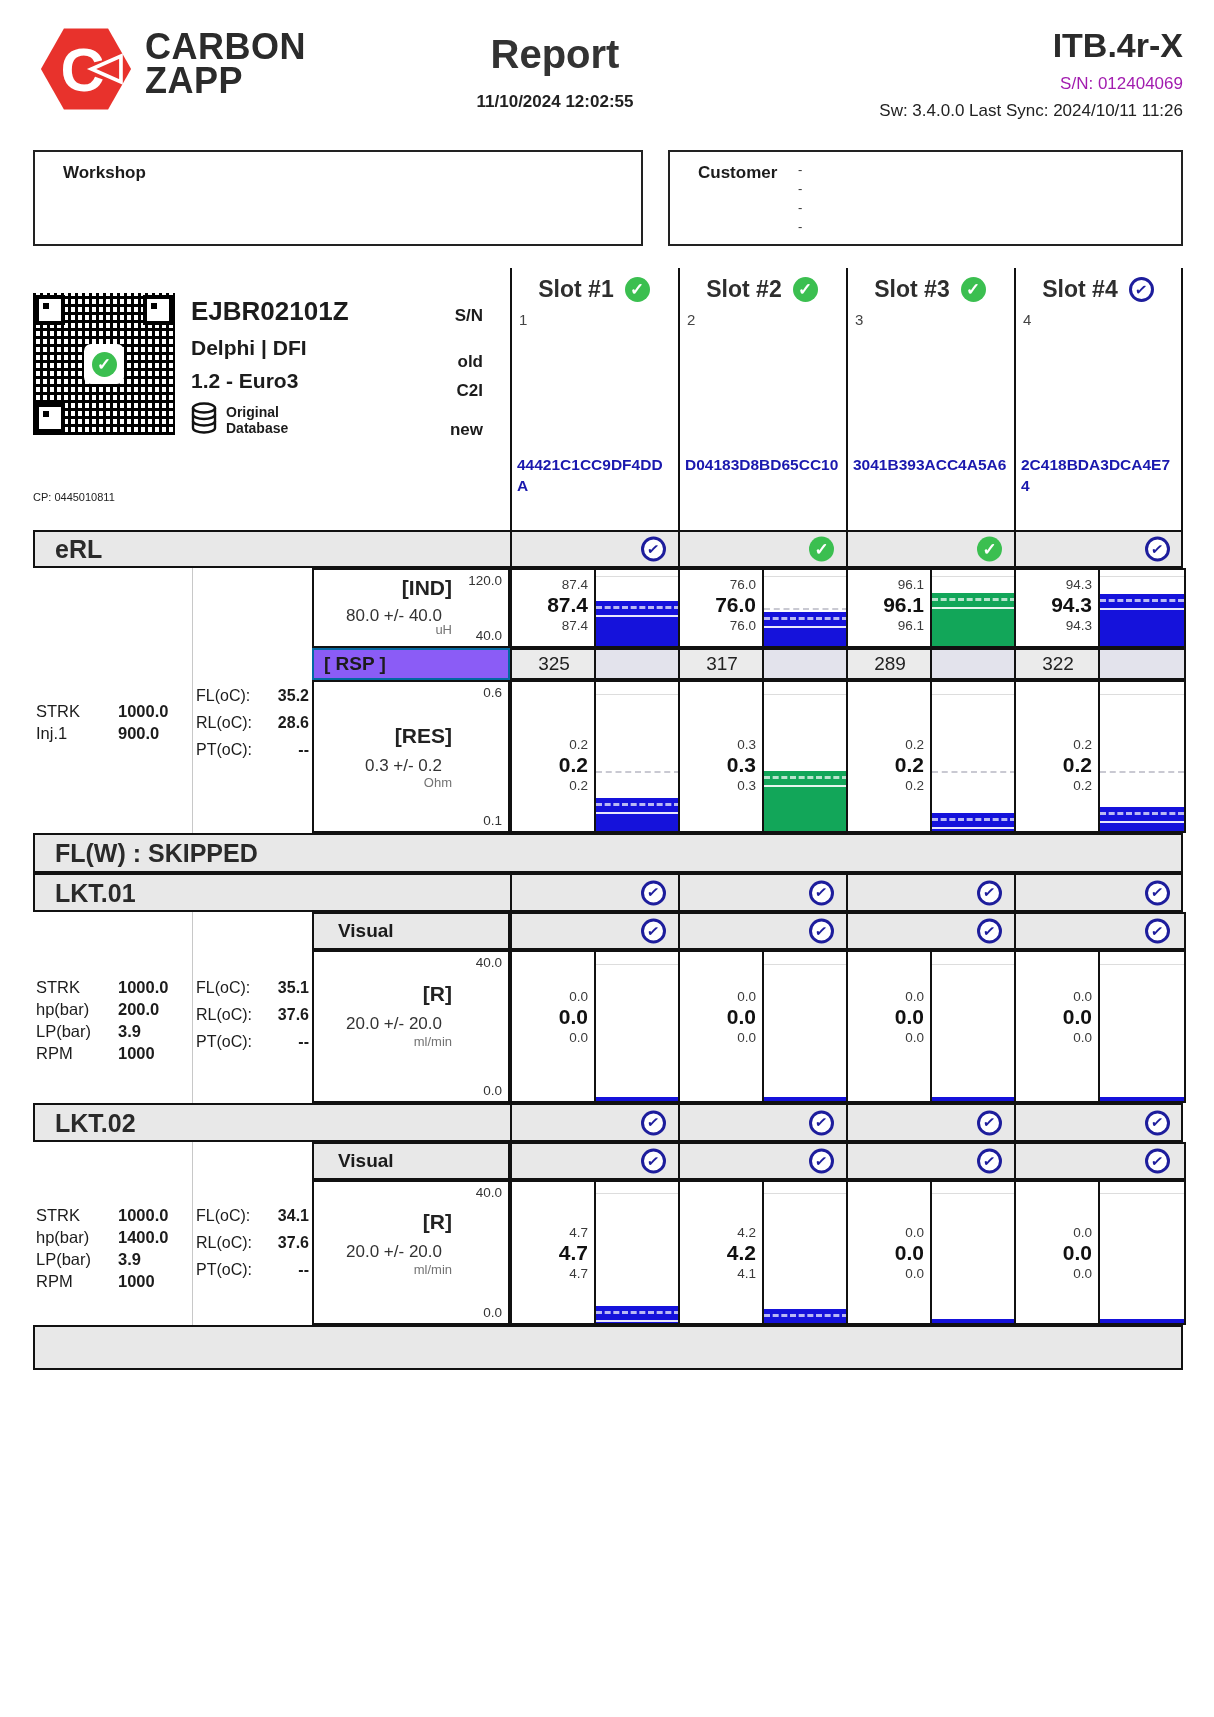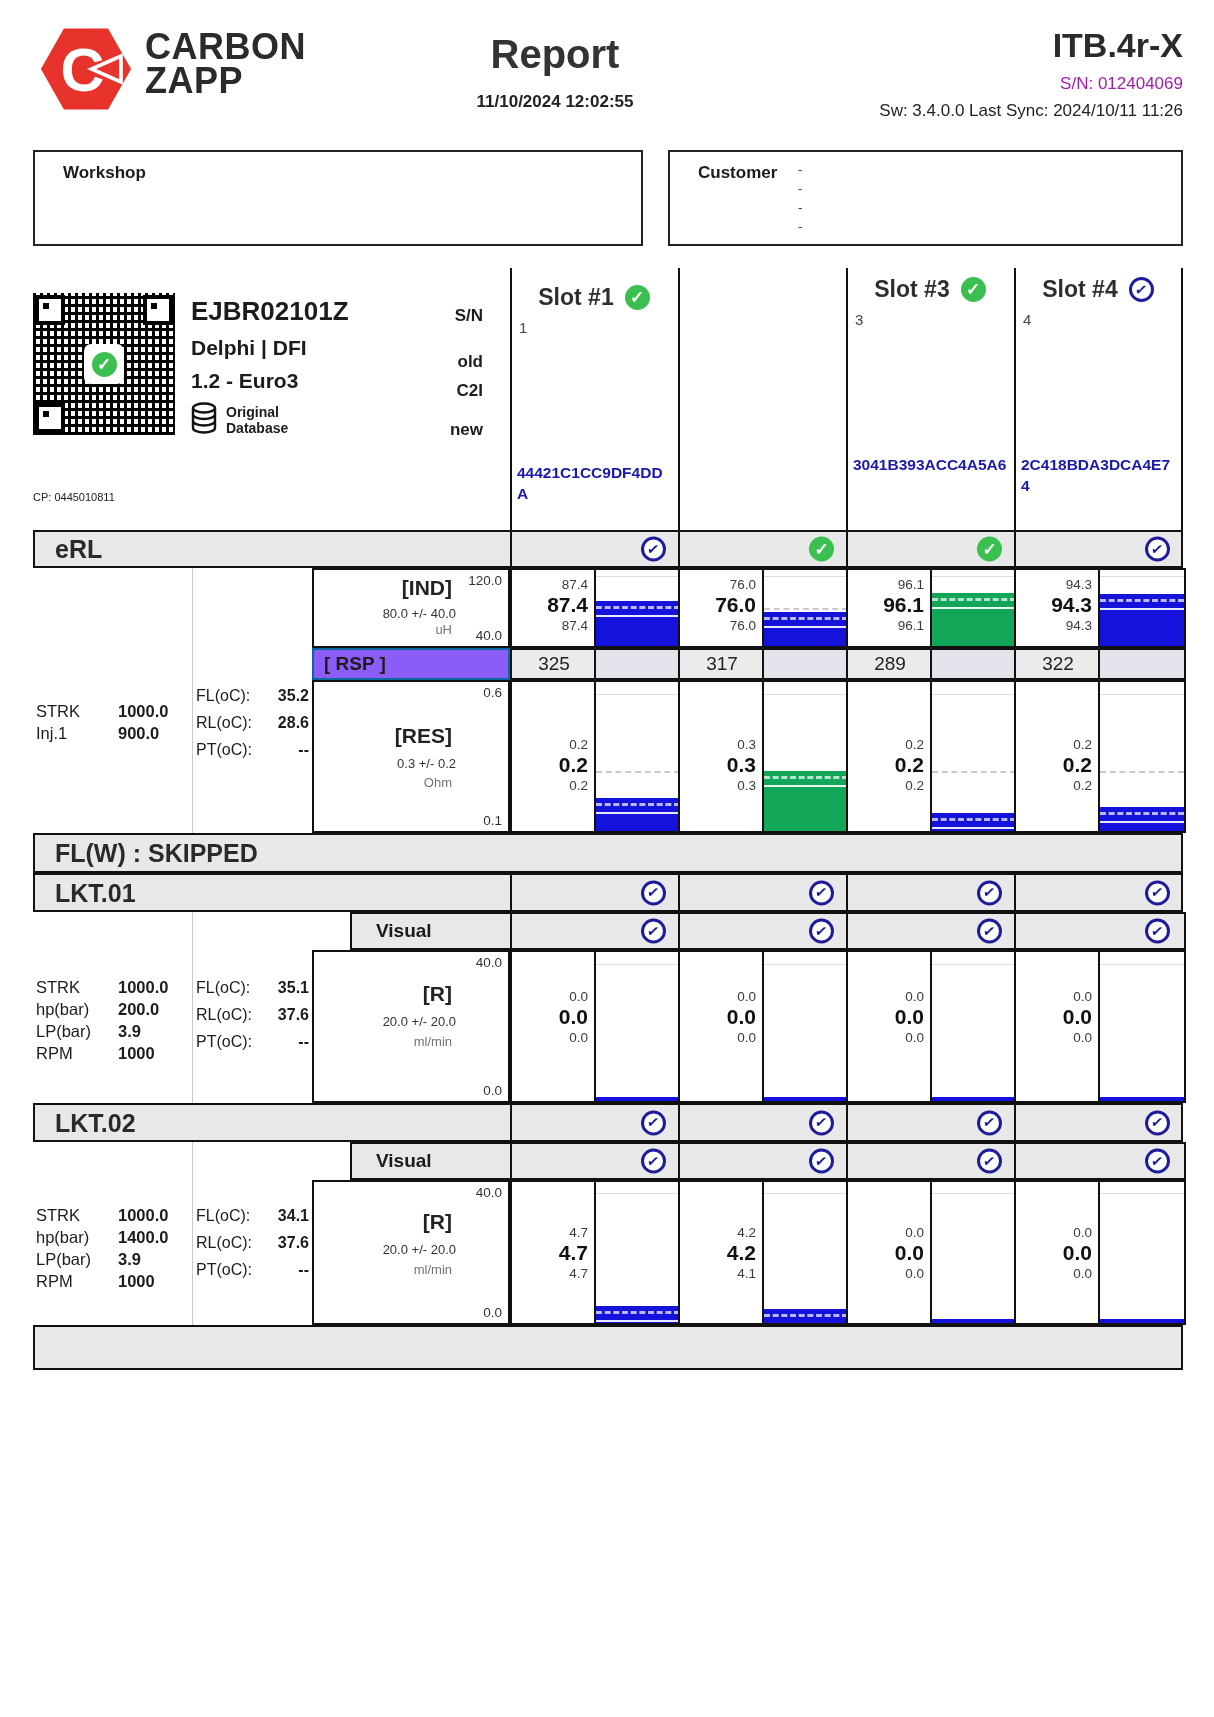--- a/index.html
+++ b/index.html
@@ -50,21 +50,21 @@
   .rl{position:absolute;right:27px;font-size:17px;font-weight:bold;text-align:right;}
   
   .band{position:absolute;left:0;width:1146px;background:#e8e8e8;border:2px solid #111;}
   .band .blbl{position:absolute;left:20px;top:50%;transform:translateY(-50%);font-size:25px;font-weight:bold;color:#2a2a2a;}
   .bslot{position:absolute;top:0;bottom:0;width:168px;border-left:2px solid #111;}
   
   .mrow{position:absolute;left:0;width:1150px;}
   .ldiv{position:absolute;left:159px;top:0;bottom:0;border-left:1px solid #c8c8c8;}
   .mcell{position:absolute;left:279px;width:194px;top:0;bottom:0;border:2px solid #111;background:#fff;}
   .mname{position:absolute;right:56px;font-size:21px;font-weight:bold;color:#222;}
-  .mtol{position:absolute;right:52px;font-size:13px;color:#333;margin-left:7px;}
+  .mtol{position:absolute;right:66px;font-size:17px;color:#333;margin-left:7px;}
   .munit{position:absolute;right:56px;font-size:13px;color:#737373;}
   .sct{position:absolute;right:6px;top:3px;font-size:13.5px;color:#333;}
   .scb{position:absolute;right:6px;bottom:3px;font-size:13.5px;color:#333;}
   .scell{position:absolute;top:0;bottom:0;width:168px;border-left:2px solid #111;border-top:2px solid #111;border-bottom:2px solid #111;background:#fff;}
   .scell.last{border-right:2px solid #111;}
   .nums{position:absolute;left:0;width:76px;text-align:right;}
   .nums .sm{display:block;font-size:13.5px;color:#3a3a3a;line-height:17px;}
   .nums .bg{display:block;font-size:21px;font-weight:bold;color:#111;line-height:24px;}
   .barcell{position:absolute;right:0;top:0;bottom:0;width:84px;border-left:2px solid #111;background:#fff;overflow:hidden;}
   .gl{position:absolute;left:0;right:0;top:8%;border-top:1px solid #ddd;}
@@ -74,21 +74,21 @@
   .bar.green{background:#12a659;}
   .bar::before{content:"";position:absolute;top:5px;left:0;right:0;border-top:3px dashed rgba(255,255,255,.7);}
   .bar::after{content:"";position:absolute;top:14px;left:0;right:0;border-top:2px solid rgba(255,255,255,.9);}
   
   .rspcellh{position:absolute;left:279px;width:194px;top:0;bottom:0;border:2px solid #0369a1;background:#8b5cf6;}
   .rsplbl{position:absolute;left:10px;top:50%;transform:translateY(-50%);font-size:19px;font-weight:bold;}
   .rspcell{position:absolute;top:0;bottom:0;width:168px;border-left:2px solid #111;border-top:2px solid #111;border-bottom:2px solid #111;background:#ebebeb;}
   .rspv{position:absolute;left:0;width:84px;top:50%;transform:translateY(-50%);text-align:center;font-size:19px;color:#222;}
   .rsphalf{position:absolute;right:0;top:0;bottom:0;width:84px;border-left:2px solid #111;background:#e3e3ec;}
   
-  .vcell{position:absolute;left:279px;width:194px;top:0;bottom:0;border:2px solid #111;background:#e8e8e8;margin-left:38px;}
+  .vcell{position:absolute;left:279px;width:194px;top:0;bottom:0;border:2px solid #111;background:#e8e8e8;}
   .vlbl{position:absolute;left:24px;top:50%;transform:translateY(-50%);font-size:19px;font-weight:bold;}
   .vslot{position:absolute;top:0;bottom:0;width:168px;border-left:2px solid #111;border-top:2px solid #111;border-bottom:2px solid #111;background:#e8e8e8;}
   
   .params{position:absolute;left:3px;width:158px;}
   .prow{display:flex;font-size:16.5px;line-height:22px;}
   .plab{width:82px;}
   .pval{font-weight:bold;}
   .temps{position:absolute;left:163px;width:113px;}
   .trow{display:flex;font-size:16px;line-height:27px;}
   .tlab{width:70px;}
@@ -161,27 +161,35 @@
         <div>Database</div>
       </span>
     </div>
     <div class="cp">CP: 0445010811</div>
     <div class="rl" style="top:38px;">S/N</div>
     <div class="rl" style="top:84px;">old</div>
     <div class="rl" style="top:113px;">C2I</div>
     <div class="rl" style="top:152px;">new</div>
   </div>
 
-  <div class="scol" style="left:477px;margin-top:8px;">
+  <div class="scol" style="left:477px;">
     <div class="st">
         <span>Slot #1</span>
         <span class="chk green"></span>
       </div>
     <div class="snum">1</div>
     <div class="scode">44421C1CC9DF4DDA</div>
+  </div>
+  <div class="scol" style="left:645px;">
+    <div class="st">
+        <span>Slot #2</span>
+        <span class="chk green"></span>
+      </div>
+    <div class="snum">2</div>
+    <div class="scode">D04183D8BD65CC10</div>
   </div>
   <div class="scol" style="left:813px;">
     <div class="st">
         <span>Slot #3</span>
         <span class="chk green"></span>
       </div>
     <div class="snum">3</div>
     <div class="scode">3041B393ACC4A5A6</div>
   </div>
   <div class="scol" style="left:981px;">

